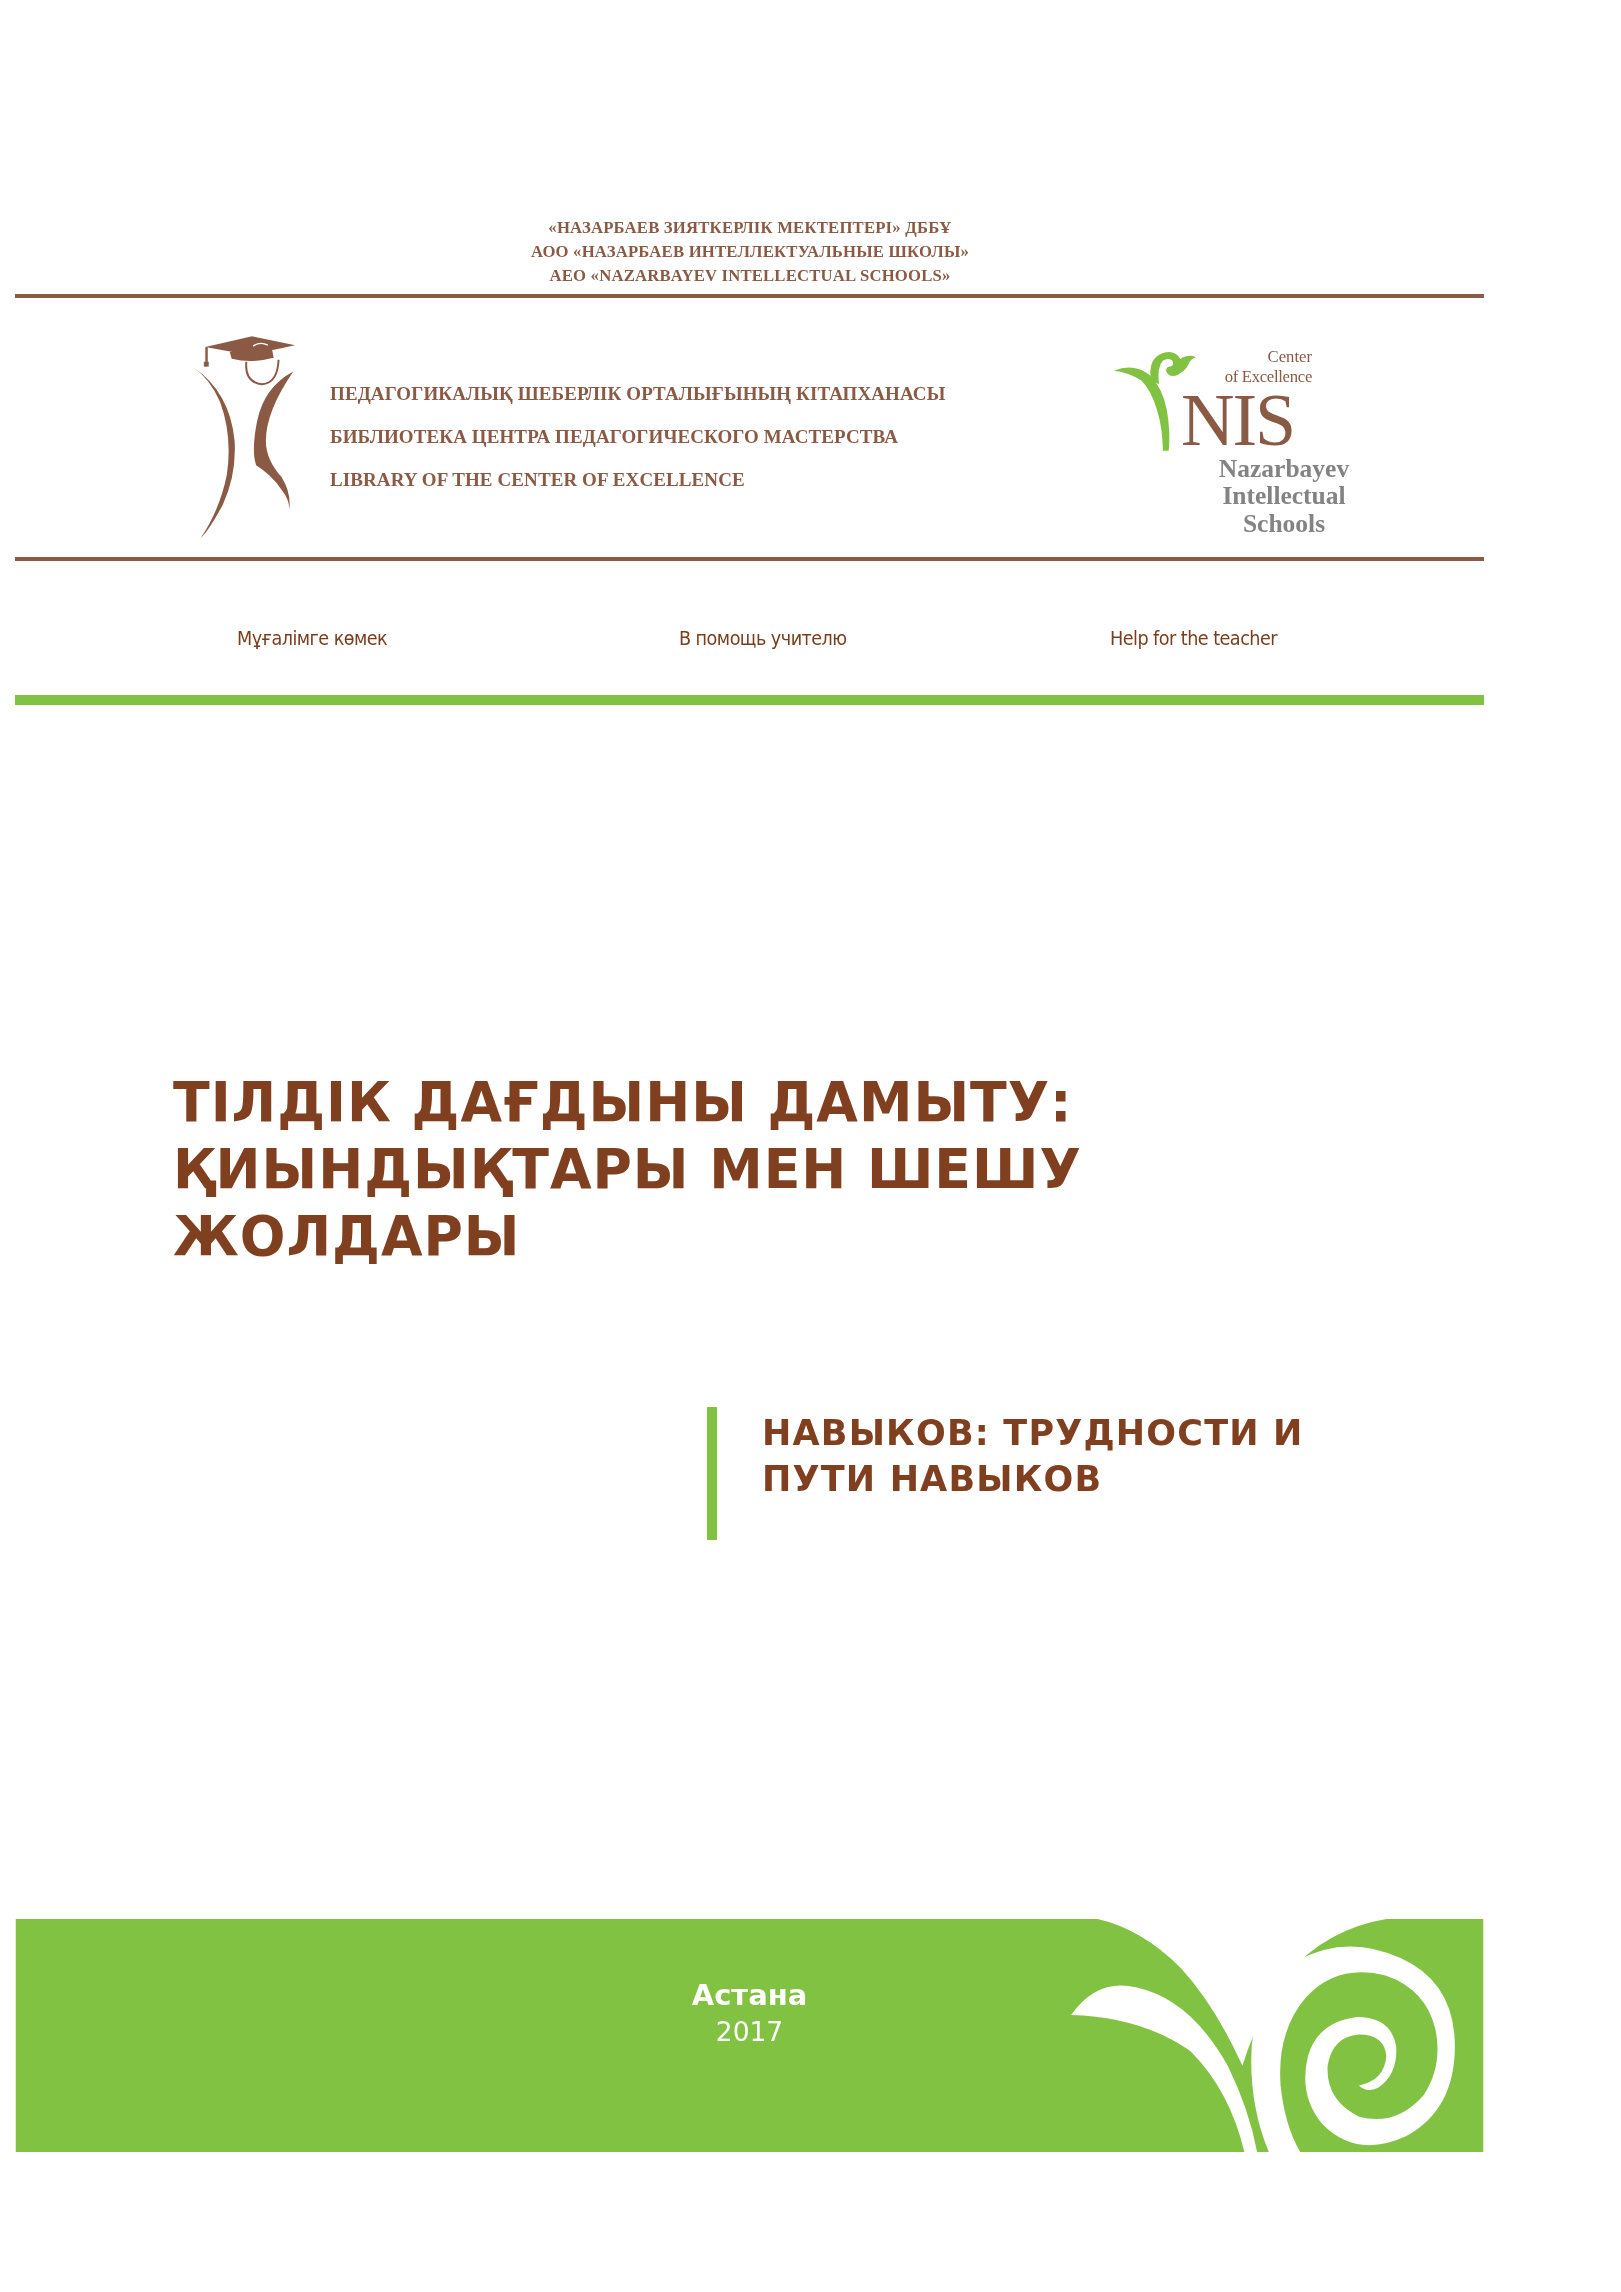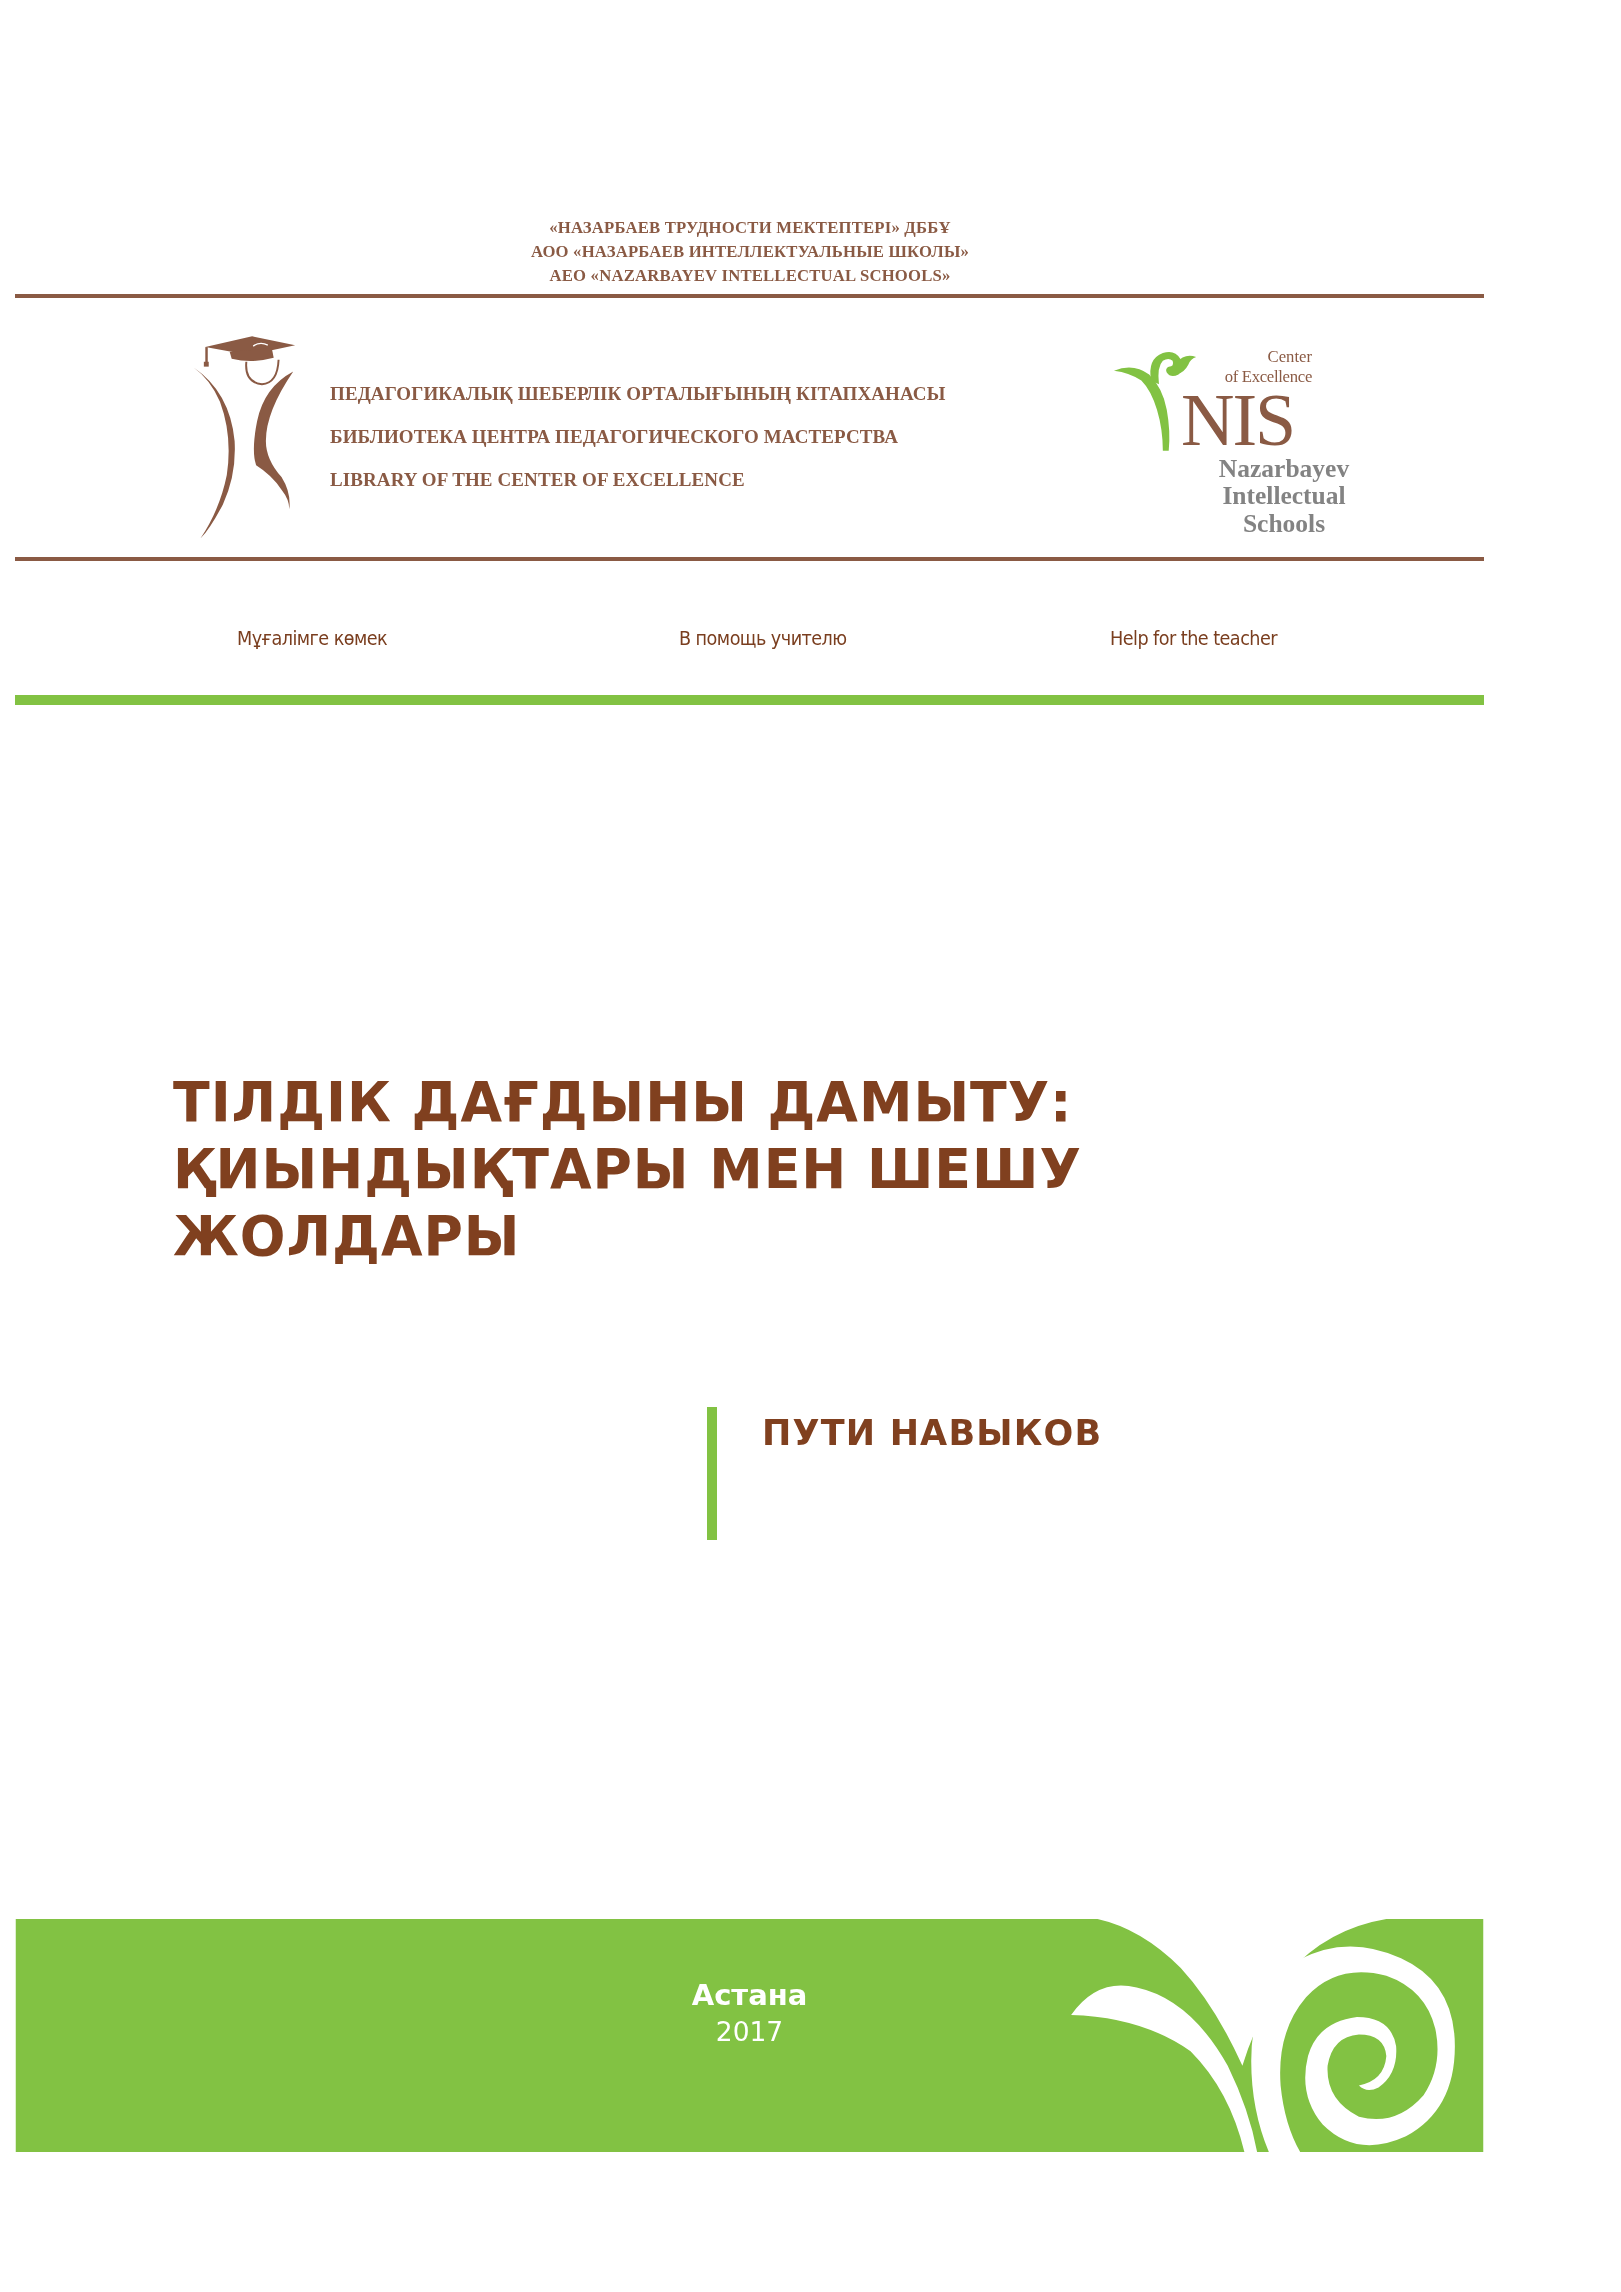--- a/index.html
+++ b/index.html
@@ -66,21 +66,21 @@
     .year {
       left: 637px; width: 225px; top: 2015px; text-align: center;
       font-family: "DejaVu Sans", sans-serif; color: #ffffff;
       font-size: 26.5px; line-height: 33px;
     }
   </style>
 </head>
 <body>
 
 <div class="abs org-lines">
-  <div>«НАЗАРБАЕВ ТРУДНОСТИ МЕКТЕПТЕРІ» ДББҰ</div>
+  <div>«НАЗАРБАЕВ ЗИЯТКЕРЛІК МЕКТЕПТЕРІ» ДББҰ</div>
   <div>АОО «НАЗАРБАЕВ ИНТЕЛЛЕКТУАЛЬНЫЕ ШКОЛЫ»</div>
   <div>AEO «NAZARBAYEV INTELLECTUAL SCHOOLS»</div>
 </div>
 
 <div class="abs rule-brown" style="top:294px;"></div>
 
 <svg class="abs ped-logo" viewBox="0 0 130 220">
   <g fill="#8a5a44">
 
     <polygon points="30,19 78,8 122,17 75,27"></polygon>
@@ -127,20 +127,21 @@
 <div class="abs rule-green" style="top:695px;"></div>
 
 <div class="abs title">
   <div>ТІЛДІК ДАҒДЫНЫ ДАМЫТУ:</div>
   <div>ҚИЫНДЫҚТАРЫ МЕН ШЕШУ</div>
   <div>ЖОЛДАРЫ</div>
 </div>
 
 <div class="abs vbar"></div>
 <div class="abs subtitle">
+  <div>НАВЫКОВ: ТРУДНОСТИ И</div>
   <div>ПУТИ НАВЫКОВ</div>
 </div>
 
 <svg class="abs banner" viewBox="0 0 1499 238">
   <rect x="0" y="0" width="1499" height="238" fill="#82c243"></rect>
 
   <g fill="#ffffff">
 
     <path d="M1105,0 Q1150,10 1190,50 Q1225,88 1253,150 Q1268,100 1300,55 Q1340,10 1400,0 Z"></path>
 

